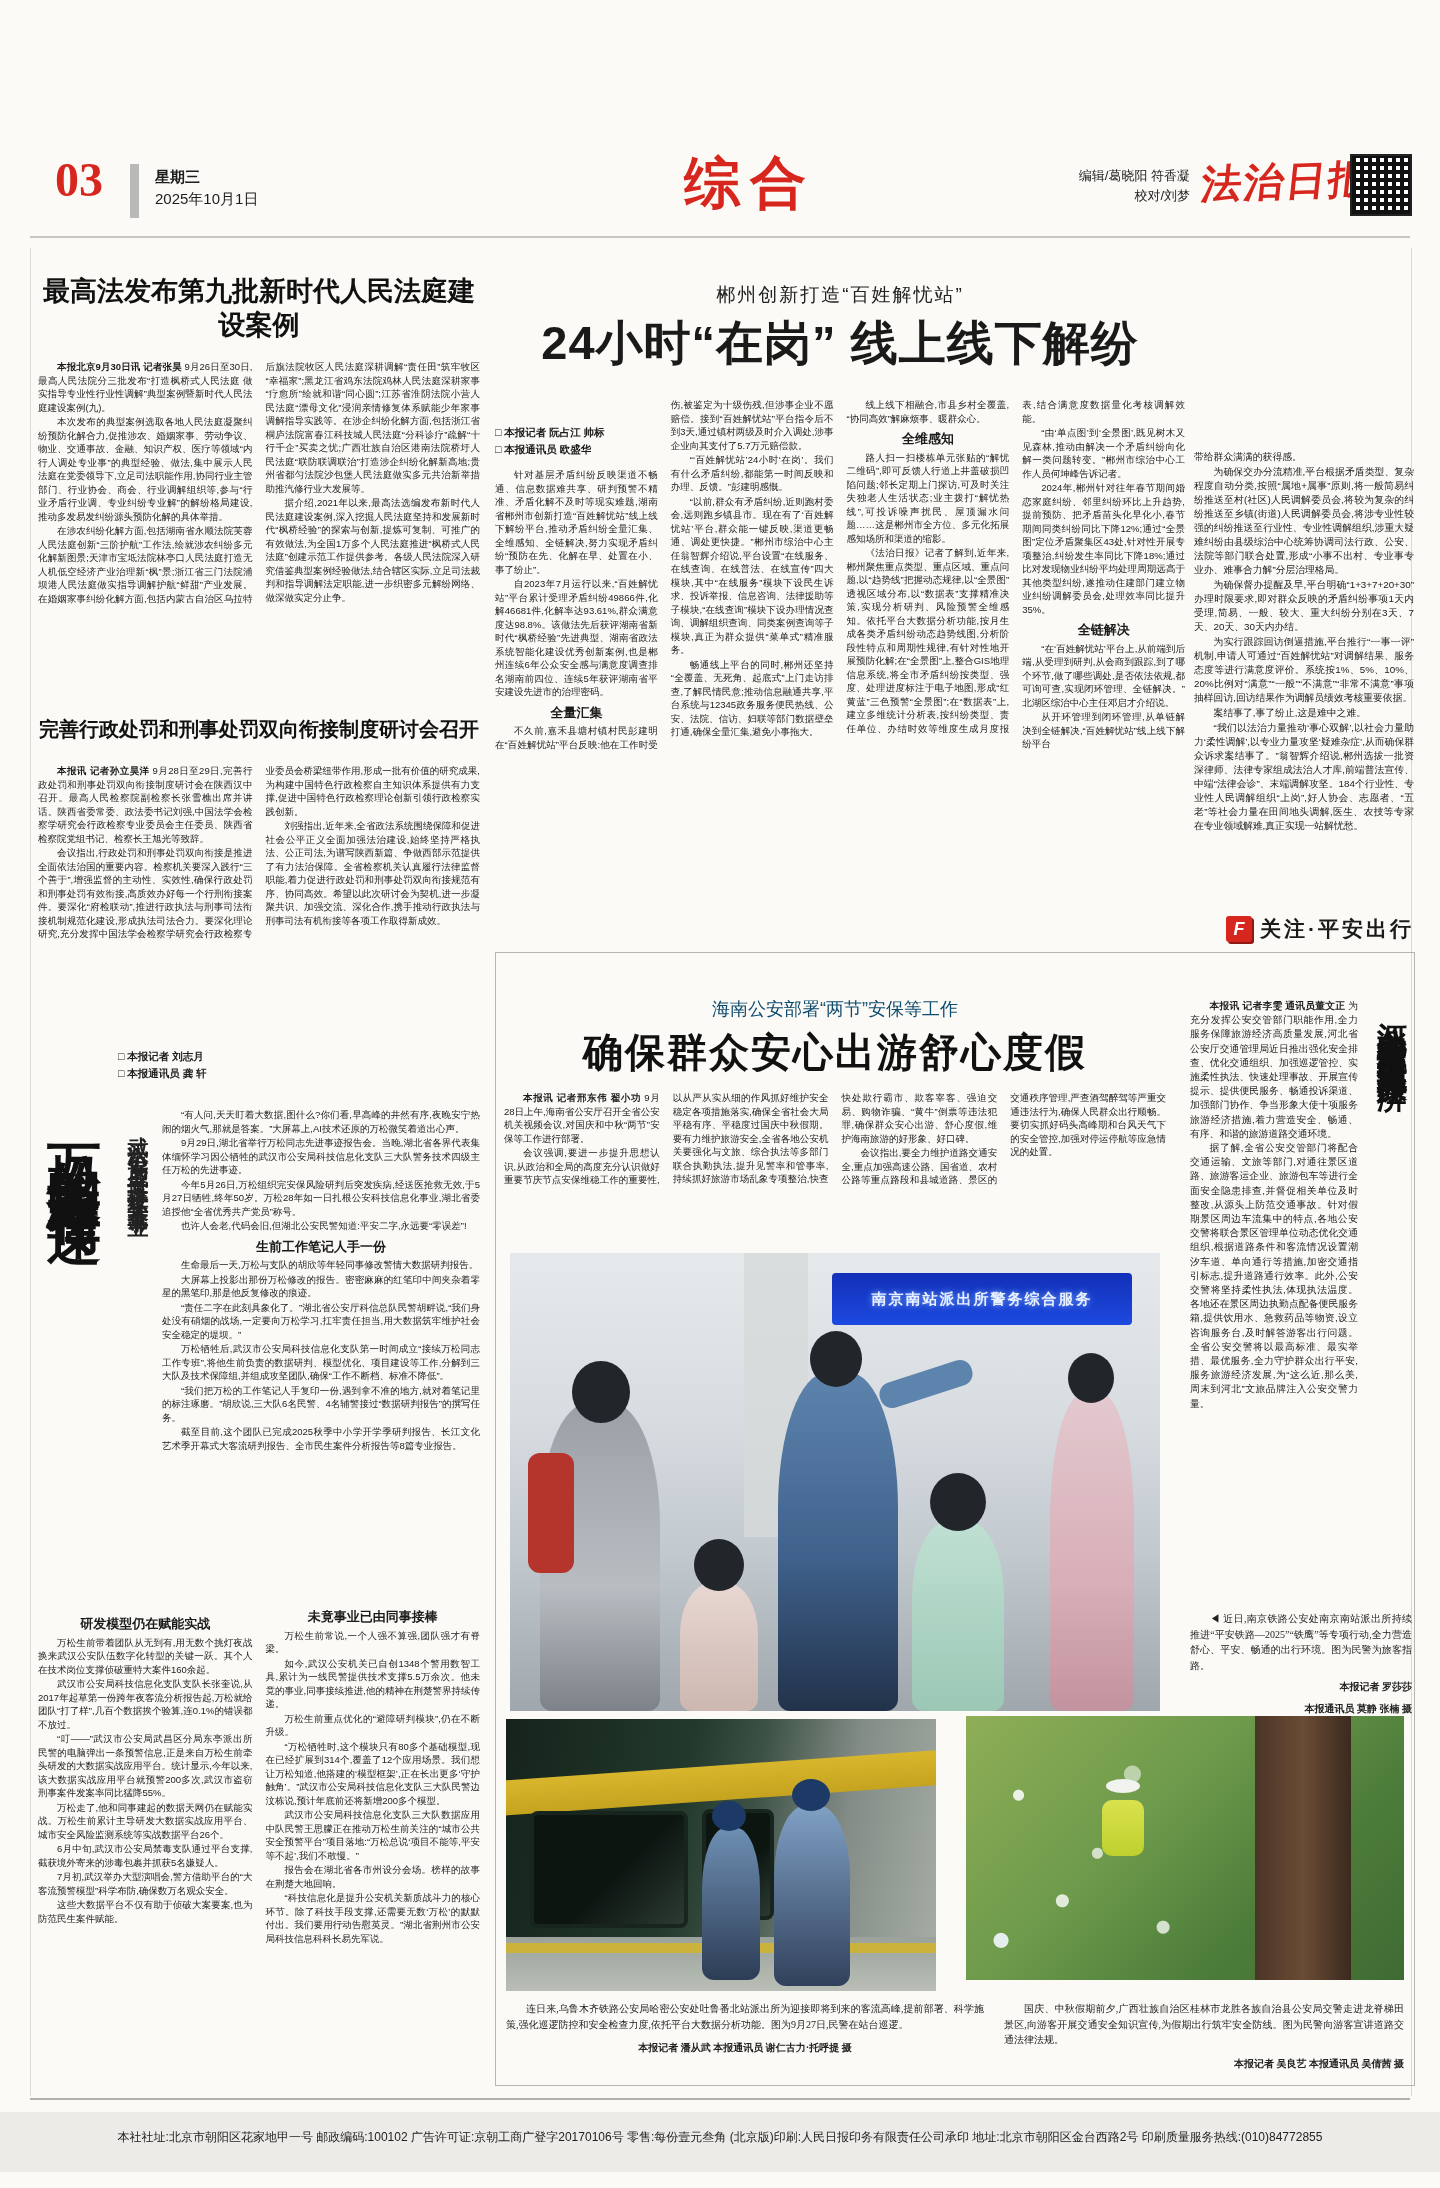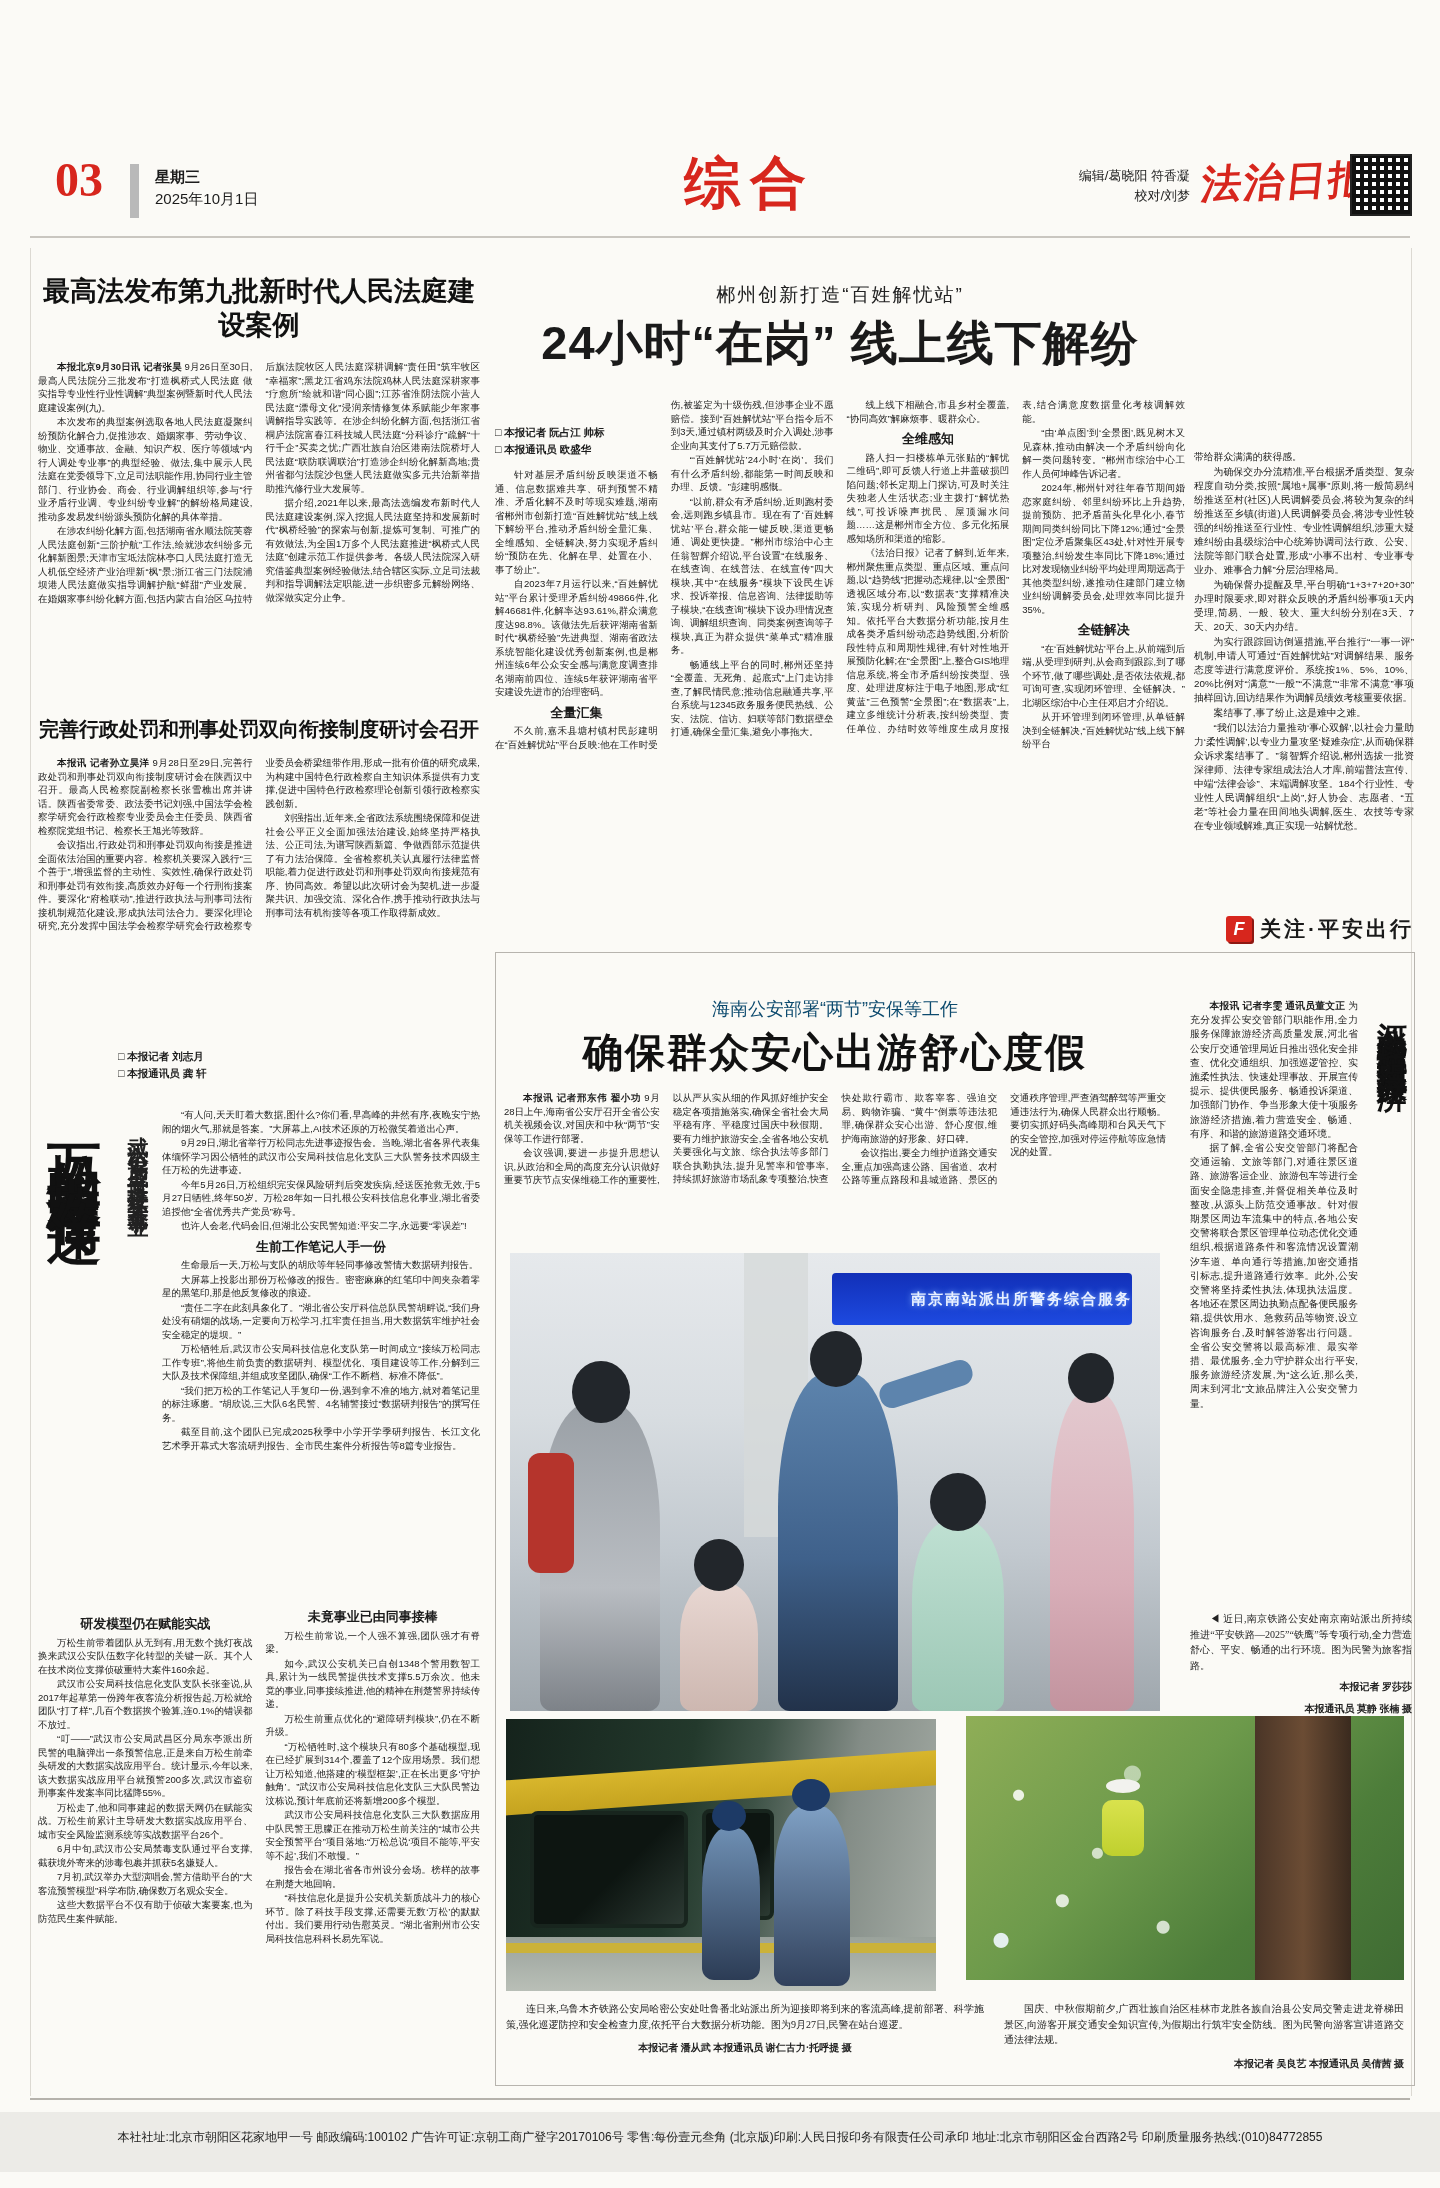--- a/index.html
+++ b/index.html
@@ -34,21 +34,21 @@
   .subhead{font-size:13px;font-weight:bold;text-align:center;text-indent:0 !important;
            margin:7px 0 5px 0 !important;}
   .byline{font-weight:bold;font-size:10.5px;line-height:17px;text-indent:0 !important;}
   .lead{font-weight:bold;}
   
   .a1{position:absolute;left:38px;top:274px;width:442px;}
   .a1 .headline{font-size:27px;line-height:34px;}
   .a1 .art-body{margin-top:18px;height:372px;}
   .a2{position:absolute;left:38px;top:716px;width:442px;}
   .a2 .headline{font-size:20px;line-height:26px;}
-  .a2 .art-body{margin-top:14px;height:258px;}
+  .a2 .art-body{margin-top:22px;height:258px;}
   
   .cz-kicker{position:absolute;left:495px;top:282px;width:690px;text-align:center;
              font-size:19px;letter-spacing:2px;color:#222;}
   .cz-headline{position:absolute;left:475px;top:312px;width:730px;text-align:center;
                font-size:47px;font-weight:bold;letter-spacing:1px;color:#1a1a1a;}
   .cz-body{position:absolute;left:495px;top:398px;width:690px;height:558px;}
   .cz-byline{margin:26px 0 10px 0;}
   .cz-right{position:absolute;left:1194px;top:450px;width:220px;height:488px;
             font-size:9.8px;line-height:14px;}
   
@@ -86,21 +86,21 @@
   .cap-row-l{position:absolute;left:10px;top:1048px;width:478px;}
   .cap-row-r{position:absolute;left:508px;top:1048px;width:400px;}
   .cap-row-l .credit{text-align:center;margin-top:8px;}
   .cap-row-r .credit{text-align:right;margin-top:8px;}
   
   .ph{position:absolute;overflow:hidden;background:#cfd3d6;}
   .ph-main{left:14px;top:300px;width:650px;height:458px;
     background:linear-gradient(180deg,#e6e9ec 0%,#d8dde1 35%,#c2c9cf 65%,#9fa7ad 100%);}
   .ph-main .sign{position:absolute;right:28px;top:20px;width:300px;height:52px;
     background:linear-gradient(180deg,#1230b8,#1d4ae0);border-radius:4px;
-    color:#e8f0ff;font-size:15px;font-weight:bold;text-align:right;line-height:52px;letter-spacing:2px;
+    color:#e8f0ff;font-size:15px;font-weight:bold;text-align:center;line-height:52px;letter-spacing:2px;
     text-shadow:0 0 6px #7fb0ff;}
   .ph-main .pillar{position:absolute;left:36%;top:0;width:64px;height:62%;background:#d6d9da;opacity:.8;}
   .fig{position:absolute;border-radius:40% 40% 12px 12px;}
   .head{position:absolute;border-radius:50%;background:#22262b;}
   .ph-train{left:10px;top:766px;width:430px;height:272px;
     background:linear-gradient(100deg,#15231c 0%,#23392c 40%,#3d5246 55%,#838c86 75%,#a7aea7 100%);}
   .ph-train .band{position:absolute;left:-10px;top:16%;width:120%;height:13%;
     background:linear-gradient(180deg,#d8b62c,#c5a31f);transform:rotate(-4deg);}
   .ph-train .win{position:absolute;background:linear-gradient(135deg,#0d1511 55%,#2c3a33 100%);
     border:4px solid #18251e;border-radius:8px;}

